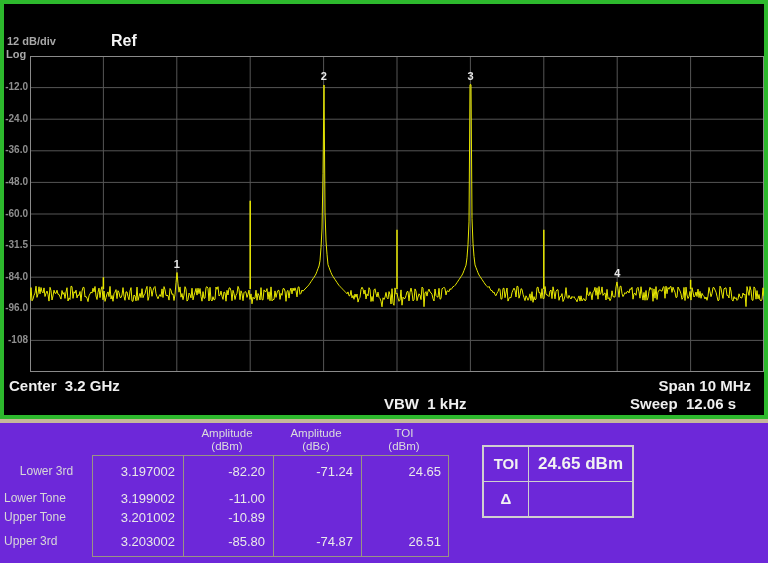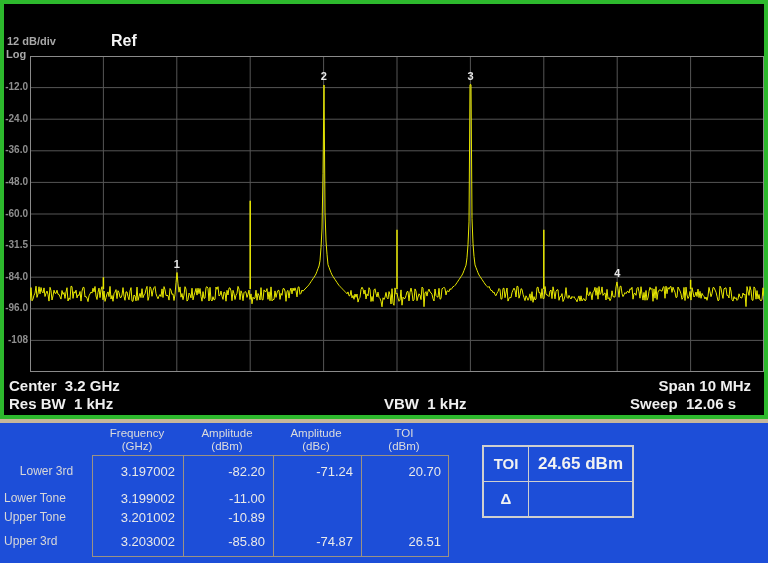--- a/index.html
+++ b/index.html
@@ -1,18 +1,18 @@
 <!DOCTYPE html>
 <html><head>
 <meta charset="utf-8">
 <style>
   html,body{margin:0;padding:0;background:#1a1a1a;}
   *{box-sizing:border-box;}
   .screen{
-    position:relative;width:768px;height:563px;background:#1d4ed8;overflow:hidden;
+    position:relative;width:768px;height:563px;background:#6d28d9;overflow:hidden;
     font-family:"Liberation Sans",sans-serif;
   }
   
   .spec-window{
     position:absolute;left:0;top:0;width:768px;height:419px;
     background:#000;border:4px solid #2db92d;
   }
   .lbl{position:absolute;white-space:pre;}
   .scale-lbl{left:3px;top:31px;font-size:11px;font-weight:bold;color:#a8a8a8;}
   .log-lbl{left:2px;top:44px;font-size:11px;font-weight:bold;color:#a8a8a8;}
@@ -93,32 +93,27 @@
         <line x1="513.8" y1="173.8" x2="513.8" y2="233.1" stroke="#e8e800" stroke-width="1.5"></line>
         <line x1="660.6" y1="223.8" x2="660.6" y2="233.1" stroke="#e8e800" stroke-width="1.5"></line>
         <path d="M0,244.3L1,231.6L2,244.8L3,243.0L4,239.3L5,237.1L6,230.2L7,241.4L8,237.8L9,230.8L10,237.8L11,231.5L12,235.7L13,236.9L14,231.9L15,240.5L16,237.3L17,235.0L18,238.6L19,245.1L20,231.3L21,234.6L22,244.0L23,239.9L24,234.2L25,237.3L26,237.3L27,234.2L28,238.3L29,238.4L30,240.9L31,243.1L32,234.5L33,238.4L34,236.5L35,242.4L36,236.0L37,231.7L38,245.0L39,241.9L40,243.5L41,230.2L42,230.6L43,242.4L44,235.7L45,237.2L46,234.2L47,241.9L48,238.8L49,239.6L50,235.5L51,245.1L52,235.2L53,231.4L54,231.4L55,241.0L56,240.4L57,242.2L58,245.6L59,239.8L60,237.9L61,236.0L62,237.1L63,232.2L64,235.9L65,230.5L66,240.0L67,243.5L68,236.3L69,232.1L70,241.6L71,233.8L72,230.7L73,243.8L74,235.0L75,245.4L76,241.7L77,237.8L78,235.9L79,240.6L80,230.4L81,243.0L82,239.5L83,245.3L84,237.7L85,236.2L86,233.6L87,242.6L88,234.7L89,236.6L90,241.3L91,241.6L92,239.0L93,231.6L94,240.3L95,244.3L96,235.8L97,236.0L98,240.6L99,243.8L100,235.0L101,231.6L102,245.1L103,245.3L104,239.0L105,239.9L106,244.9L107,231.1L108,244.4L109,240.7L110,237.3L111,241.6L112,232.7L113,241.7L114,238.9L115,237.7L116,233.2L117,230.4L118,244.4L119,240.6L120,230.8L121,232.6L122,240.3L123,234.5L124,231.6L125,230.5L126,237.7L127,240.6L128,242.8L129,240.1L130,238.5L131,240.6L132,232.9L133,241.5L134,230.6L135,233.7L136,239.5L137,239.4L138,239.6L139,244.1L140,232.5L141,234.1L142,238.5L143,237.8L144,244.5L145,238.6L146,226.4L147,216.5L148,227.8L149,236.2L150,230.9L151,241.2L152,237.5L153,243.7L154,239.1L155,230.7L156,233.1L157,245.1L158,243.8L159,237.1L160,238.6L161,241.9L162,232.2L163,243.9L164,239.5L165,236.1L166,232.4L167,239.1L168,232.2L169,237.7L170,232.5L171,240.5L172,245.2L173,235.6L174,242.4L175,242.0L176,231.4L177,230.7L178,232.4L179,245.0L180,231.3L181,243.5L182,245.0L183,240.7L184,243.9L185,243.4L186,231.0L187,233.3L188,230.7L189,240.0L190,239.1L191,235.1L192,240.2L193,243.4L194,236.0L195,236.6L196,245.2L197,234.3L198,239.0L199,232.1L200,231.8L201,234.9L202,244.7L203,234.3L204,237.6L205,243.5L206,239.2L207,237.3L208,230.4L209,233.1L210,243.7L211,234.8L212,237.6L213,244.7L214,236.7L215,235.6L216,236.2L217,241.4L218,238.3L219,234.1L220,243.4L221,237.9L222,247.8L223,241.2L224,242.7L225,242.1L226,234.2L227,244.3L228,237.5L229,239.6L230,244.0L231,231.6L232,243.7L233,243.9L234,233.9L235,235.5L236,235.6L237,232.6L238,243.3L239,235.8L240,244.7L241,230.9L242,244.9L243,243.5L244,243.5L245,234.9L246,241.4L247,237.0L248,234.4L249,234.4L250,243.4L251,237.4L252,239.3L253,232.7L254,232.5L255,235.0L256,245.3L257,235.3L258,234.4L259,242.1L260,235.1L261,232.0L262,237.9L263,232.0L264,234.9L265,231.8L266,234.8L267,240.9L268,231.3L269,230.8L270,238.3L271,237.3L272,234.0L273,235.2L274,234.1L275,233.0L276,232.0L277,230.9L278,229.9L279,228.7L280,227.2L281,225.7L282,224.2L283,222.7L284,221.2L285,219.7L286,217.9L287,215.3L288,212.6L289,210.0L290,204.7L291,191.5L292,173.0L293,117.5L294,29.0L295,156.1L296,185.0L297,198.2L298,208.7L299,211.3L300,214.0L301,216.6L302,218.9L303,220.5L304,222.0L305,223.5L306,225.0L307,226.5L308,228.0L309,229.4L310,230.4L311,231.5L312,232.5L313,233.6L314,234.6L315,235.7L316,236.7L317,237.8L318,235.9L319,239.8L320,239.7L321,234.4L322,241.9L323,239.5L324,243.3L325,238.0L326,241.3L327,238.0L328,246.1L329,242.7L330,241.3L331,233.5L332,231.2L333,233.1L334,238.1L335,234.0L336,243.0L337,237.9L338,239.9L339,231.7L340,233.7L341,245.5L342,240.5L343,245.3L344,233.9L345,232.8L346,237.4L347,241.0L348,236.1L349,241.4L350,242.5L351,245.2L352,250.8L353,241.8L354,243.5L355,241.1L356,236.4L357,241.7L358,242.9L359,235.6L360,238.6L361,248.0L362,232.7L363,247.1L364,249.3L365,231.9L366,238.1L367,237.1L368,242.1L369,245.3L370,244.1L371,233.9L372,249.2L373,241.1L374,242.6L375,242.5L376,239.6L377,235.7L378,235.5L379,244.9L380,236.3L381,232.1L382,236.5L383,244.9L384,243.9L385,232.9L386,235.2L387,244.7L388,241.0L389,237.8L390,239.1L391,243.6L392,231.1L393,232.1L394,250.7L395,237.0L396,235.6L397,240.1L398,235.3L399,233.1L400,236.0L401,236.7L402,238.4L403,242.7L404,245.0L405,233.0L406,239.6L407,240.7L408,241.2L409,232.3L410,243.2L411,242.5L412,232.7L413,232.3L414,231.2L415,232.7L416,238.9L417,234.9L418,235.0L419,235.7L420,232.7L421,233.6L422,232.2L423,230.6L424,230.4L425,229.4L426,228.1L427,226.6L428,225.1L429,223.6L430,222.1L431,220.6L432,219.1L433,217.1L434,214.5L435,211.8L436,209.2L437,201.8L438,188.6L439,165.9L440,28.7L441,28.7L442,162.7L443,187.4L444,200.5L445,208.9L446,211.6L447,214.2L448,216.8L449,219.0L450,220.5L451,222.0L452,223.5L453,225.0L454,226.5L455,228.0L456,229.3L457,230.3L458,231.4L459,230.4L460,232.6L461,234.6L462,234.4L463,236.7L464,236.0L465,238.8L466,239.7L467,237.1L468,235.5L469,232.5L470,233.7L471,243.2L472,242.8L473,232.5L474,232.2L475,241.7L476,237.1L477,232.0L478,245.1L479,242.2L480,241.5L481,241.7L482,236.6L483,234.1L484,232.1L485,234.2L486,241.0L487,230.2L488,230.6L489,242.2L490,238.8L491,232.7L492,233.3L493,238.3L494,241.6L495,244.6L496,239.8L497,241.8L498,244.3L499,241.9L500,237.8L501,244.6L502,235.7L503,246.3L504,240.6L505,243.9L506,243.1L507,231.6L508,231.1L509,236.8L510,236.5L511,242.4L512,232.7L513,242.6L514,242.5L515,230.5L516,238.4L517,238.9L518,239.5L519,240.6L520,235.0L521,234.0L522,242.6L523,230.8L524,235.7L525,242.8L526,235.4L527,233.8L528,233.8L529,244.3L530,240.5L531,240.6L532,237.6L533,245.5L534,243.4L535,239.9L536,231.6L537,241.3L538,242.4L539,239.3L540,241.6L541,243.0L542,240.4L543,241.6L544,240.6L545,242.7L546,243.6L547,245.8L548,242.4L549,239.9L550,245.1L551,239.8L552,245.0L553,243.2L554,242.6L555,244.8L556,244.0L557,231.6L558,239.0L559,239.6L560,235.7L561,237.9L562,243.8L563,236.2L564,235.2L565,231.3L566,239.4L567,231.8L568,243.2L569,230.5L570,238.5L571,237.1L572,230.9L573,239.4L574,237.7L575,236.9L576,244.0L577,233.4L578,242.8L579,241.6L580,244.7L581,242.6L582,234.8L583,240.6L584,240.9L585,241.1L586,230.9L587,225.9L588,232.8L589,241.3L590,230.4L591,230.2L592,237.6L593,240.6L594,238.8L595,236.6L596,237.7L597,235.6L598,235.2L599,237.0L600,232.7L601,233.6L602,231.3L603,243.2L604,237.6L605,237.3L606,239.3L607,232.3L608,231.3L609,235.8L610,242.2L611,230.7L612,238.1L613,244.1L614,236.4L615,244.3L616,234.5L617,244.2L618,241.8L619,235.3L620,231.3L621,233.5L622,232.4L623,245.3L624,232.9L625,242.2L626,230.6L627,243.5L628,236.1L629,234.2L630,233.8L631,234.5L632,235.3L633,231.4L634,230.6L635,242.3L636,230.2L637,237.7L638,231.6L639,233.2L640,230.9L641,230.5L642,236.4L643,231.2L644,234.0L645,236.3L646,241.6L647,241.1L648,231.0L649,233.0L650,234.9L651,237.9L652,243.3L653,241.6L654,231.4L655,244.5L656,231.1L657,239.0L658,242.5L659,240.5L660,235.4L661,244.1L662,231.7L663,236.2L664,241.0L665,239.7L666,236.0L667,240.5L668,233.1L669,241.6L670,235.4L671,242.3L672,237.4L673,239.3L674,240.5L675,243.0L676,241.0L677,244.3L678,240.1L679,231.4L680,235.9L681,240.7L682,237.7L683,231.6L684,231.6L685,234.0L686,236.2L687,240.3L688,244.8L689,244.0L690,230.2L691,232.1L692,238.1L693,242.4L694,232.8L695,232.2L696,231.8L697,239.5L698,239.3L699,242.0L700,231.0L701,235.0L702,243.7L703,245.1L704,240.6L705,242.8L706,241.6L707,244.4L708,243.2L709,237.8L710,240.7L711,242.0L712,241.8L713,237.0L714,239.0L715,238.1L716,250.6L717,230.6L718,235.1L719,239.4L720,230.5L721,234.5L722,244.0L723,244.4L724,230.9L725,232.5L726,243.2L727,234.6L728,242.9L729,238.5L730,244.1L731,244.6L732,243.8L733,231.8L734,240.1" fill="none" stroke="#e8e800" stroke-width="1" stroke-linejoin="round"></path>
         <text x="146.9" y="211.5" fill="#e8e8e8" font-size="11" font-weight="bold" text-anchor="middle" font-family="&quot;Liberation Sans&quot;,sans-serif">1</text>
         <text x="293.7" y="24.0" fill="#e8e8e8" font-size="11" font-weight="bold" text-anchor="middle" font-family="&quot;Liberation Sans&quot;,sans-serif">2</text>
         <text x="440.5" y="23.7" fill="#e8e8e8" font-size="11" font-weight="bold" text-anchor="middle" font-family="&quot;Liberation Sans&quot;,sans-serif">3</text>
         <text x="587.3" y="220.9" fill="#e8e8e8" font-size="11" font-weight="bold" text-anchor="middle" font-family="&quot;Liberation Sans&quot;,sans-serif">4</text>
       </svg>
 
     <div class="lbl annot annot-center">Center  3.2 GHz</div>
-    <div class="lbl annot annot-resbw">Res BW  1 kHz</div>
     <div class="lbl annot annot-vbw">VBW  1 kHz</div>
     <div class="lbl annot annot-span">Span 10 MHz</div>
     <div class="lbl annot annot-sweep">Sweep  12.06 s</div>
   </div>
 
   <div class="separator"></div>
 
-  <div class="hdr-cell" style="left:92px;width:90px;">
-    <div>Frequency</div>
-    <div>(GHz)</div>
-  </div>
   <div class="hdr-cell" style="left:182px;width:90px;">
     <div>Amplitude</div>
     <div>(dBm)</div>
   </div>
   <div class="hdr-cell" style="left:272px;width:88px;">
     <div>Amplitude</div>
     <div>(dBc)</div>
   </div>
   <div class="hdr-cell" style="left:360px;width:88px;">
     <div>TOI</div>
@@ -132,21 +127,21 @@
   </div>
 
   <div class="row-label" style="top:464px;text-align:center;">Lower 3rd</div>
   <div class="row-label" style="top:491px;">Lower Tone</div>
   <div class="row-label" style="top:510px;">Upper Tone</div>
   <div class="row-label" style="top:534px;">Upper 3rd</div>
 
   <div class="val-cell" style="left:92px;width:83px;top:464px;">3.197002</div>
   <div class="val-cell" style="left:182px;width:83px;top:464px;">-82.20</div>
   <div class="val-cell" style="left:272px;width:81px;top:464px;">-71.24</div>
-  <div class="val-cell" style="left:360px;width:81px;top:464px;">20.70</div>
+  <div class="val-cell" style="left:360px;width:81px;top:464px;">24.65</div>
 
   <div class="val-cell" style="left:92px;width:83px;top:491px;">3.199002</div>
   <div class="val-cell" style="left:182px;width:83px;top:491px;">-11.00</div>
 
   <div class="val-cell" style="left:92px;width:83px;top:510px;">3.201002</div>
   <div class="val-cell" style="left:182px;width:83px;top:510px;">-10.89</div>
 
   <div class="val-cell" style="left:92px;width:83px;top:534px;">3.203002</div>
   <div class="val-cell" style="left:182px;width:83px;top:534px;">-85.80</div>
   <div class="val-cell" style="left:272px;width:81px;top:534px;">-74.87</div>

